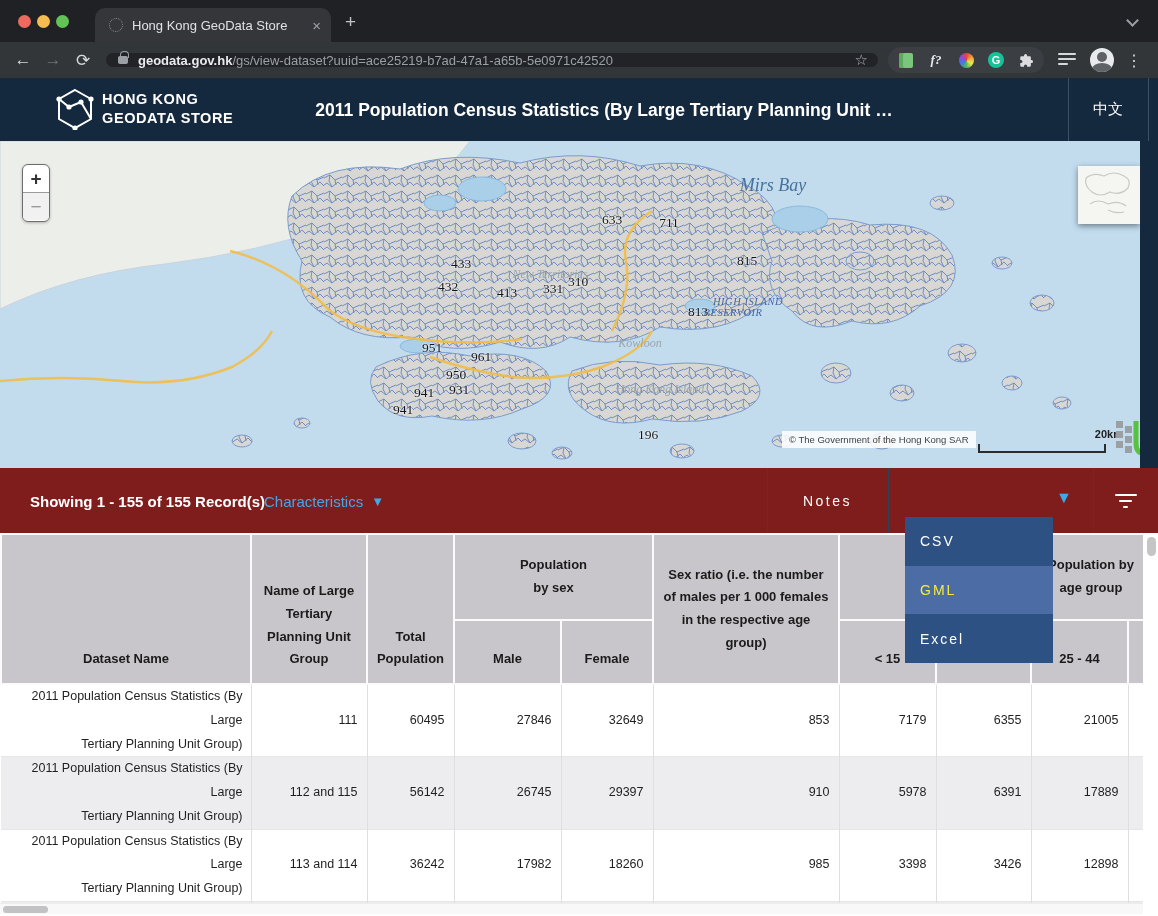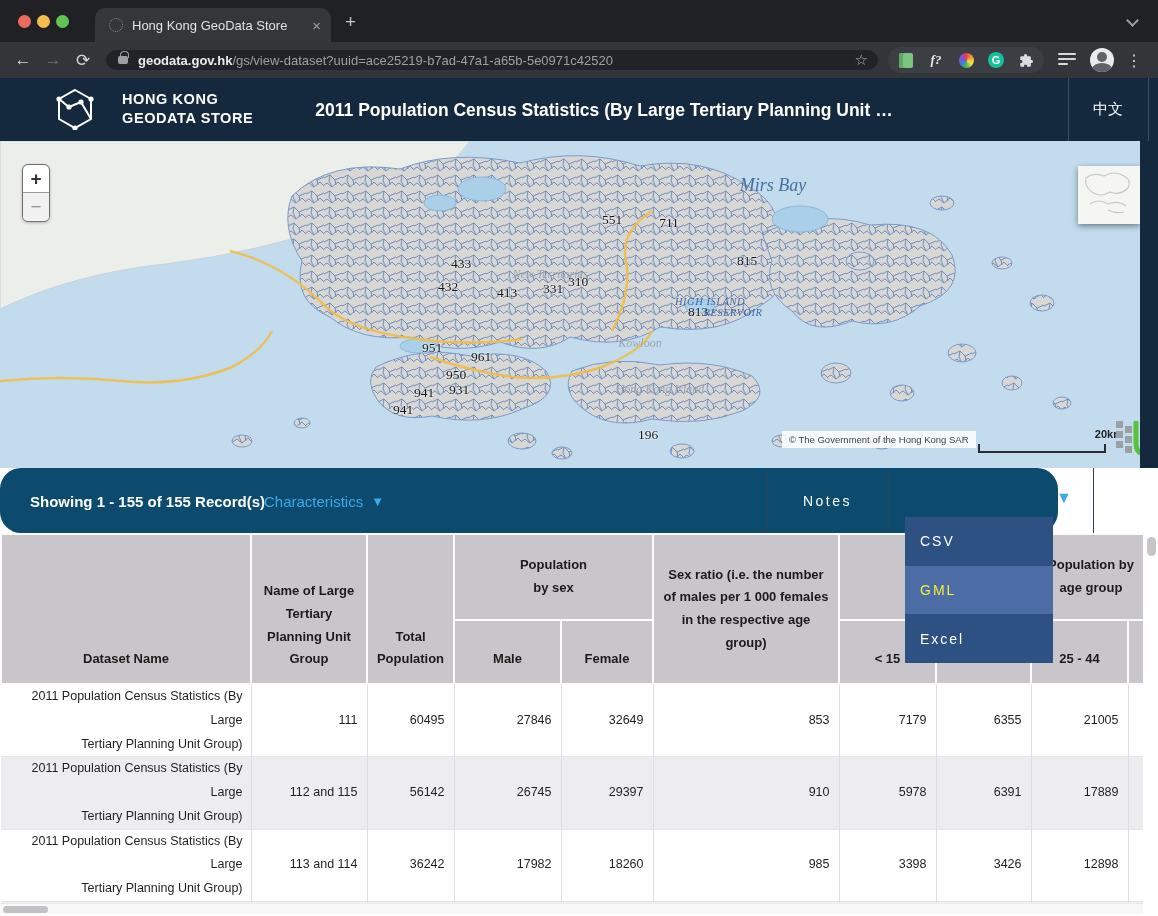--- a/index.html
+++ b/index.html
@@ -14,21 +14,21 @@
   .tab { position:absolute; left:95px; top:8px; width:236px; height:34px; background:#35363a; border-radius:10px 10px 0 0; display:flex; align-items:center; padding:0 10px; }
   .tab-favicon { width:14px; height:14px; border:1.5px dotted #8a8d91; border-radius:50%; margin:0 9px 0 4px; flex:none; }
   .tab-title { color:#dfe1e5; font-size:13px; white-space:nowrap; overflow:hidden; flex:1; }
   .tab-close { color:#9aa0a6; font-size:15px; margin-left:8px; cursor:default; }
   .newtab-btn { position:absolute; left:345px; top:12px; color:#c0c3c6; font-size:19px; line-height:19px; }
   .tab-search-chevron { position:absolute; left:1128px; top:16px; width:9px; height:9px; border-right:2px solid #9aa0a6; border-bottom:2px solid #9aa0a6; transform:rotate(45deg); }
 
   .navbar { position:absolute; left:0; top:42px; width:1158px; height:36px; background:#323639; display:flex; align-items:center; }
   .nav-ico { color:#d6d8da; font-size:17px; width:30px; text-align:center; }
   .nav-ico.disabled { color:#6f7276; }
-  .omnibox { position:relative; margin-left:8px; width:772px; height:20px; background:#212327; border-radius:13px; display:flex; align-items:center; padding:0 10px 0 12px; }
+  .omnibox { position:relative; margin-left:8px; width:772px; height:14px; background:#212327; border-radius:13px; display:flex; align-items:center; padding:0 10px 0 12px; }
   .lock { position:relative; width:10px; height:8px; background:#9aa0a6; border-radius:2px; margin-right:10px; flex:none; }
   .lock:before { content:""; position:absolute; left:1.5px; top:-5px; width:7px; height:6px; border:1.5px solid #9aa0a6; border-bottom:none; border-radius:4px 4px 0 0; }
   .url { font-size:13px; white-space:nowrap; overflow:hidden; flex:1; }
   .url .host { color:#e8eaed; font-weight:bold; }
   .url .path { color:#9aa0a6; }
   .omni-star { color:#aeb3b9; font-size:15px; margin-left:8px; }
   .ext-pill { margin-left:10px; height:26px; background:#3b3e42; border-radius:13px; display:flex; align-items:center; padding:0 10px; gap:14px; }
   .ext-ico { width:16px; height:16px; display:flex; align-items:center; justify-content:center; }
   .ico-sheet { width:14px; height:15px; background:#7bc67e; border-radius:2px; box-shadow:inset 4px 0 0 #5ea863; }
   .ico-fq { color:#e8eaed; font-size:13px; font-family:"Liberation Serif",serif; font-style:italic; font-weight:bold; }
@@ -36,21 +36,21 @@
   .ico-gram { width:16px; height:16px; border-radius:50%; background:#15c39a; color:#fff; font-size:11px; font-weight:bold; display:flex; align-items:center; justify-content:center; }
   .playlist-ico { margin-left:14px; width:18px; height:14px; position:relative; }
   .playlist-ico i { position:absolute; left:0; height:2px; background:#d6d8da; border-radius:1px; }
   .avatar { margin-left:14px; width:24px; height:24px; border-radius:50%; background:#e8eaed; position:relative; overflow:hidden; }
   .avatar:before { content:""; position:absolute; left:7px; top:4px; width:10px; height:10px; border-radius:50%; background:#5f6368; }
   .avatar:after { content:""; position:absolute; left:2px; top:15px; width:20px; height:12px; border-radius:50%; background:#5f6368; }
   .menu-dots { margin-left:12px; color:#d6d8da; font-size:16px; letter-spacing:0; }
 
   
   .site-header { position:absolute; left:0; top:78px; width:1158px; height:63px; background:#15293e; }
-  .logo-wrap { position:absolute; left:56px; top:10px; display:flex; align-items:center; gap:28px; }
+  .logo-wrap { position:absolute; left:56px; top:10px; display:flex; align-items:center; gap:8px; }
   .logo-text { color:#fff; font-size:14.5px; font-weight:bold; letter-spacing:0.6px; line-height:19px; }
   .page-title { position:absolute; left:604px; top:50%; transform:translate(-50%,-50%); color:#fff; font-size:17.5px; font-weight:bold; white-space:nowrap; }
   .hdr-divider { position:absolute; top:0; width:1px; height:63px; background:#3c5066; }
   .lang-btn { position:absolute; left:1068px; top:0; width:80px; height:63px; color:#fff; font-size:15px; display:flex; align-items:center; justify-content:center; }
 
   
   .map { position:absolute; left:0; top:141px; width:1140px; height:327px; background:#c2dcee; overflow:hidden; }
   .map-right-strip { position:absolute; left:1140px; top:141px; width:18px; height:327px; background:#15293e; }
   .map-unit-label { position:absolute; transform:translate(-50%,-50%); font-family:"Liberation Serif",serif; font-size:13.5px; color:#141414; text-shadow:0 0 2px rgba(255,255,255,.9), 0 0 2px rgba(255,255,255,.9); white-space:nowrap; }
   .map-place-label { position:absolute; transform:translate(-50%,-50%); font-family:"Liberation Serif",serif; font-style:italic; white-space:nowrap; }
@@ -60,21 +60,21 @@
   .zoom-ctl { position:absolute; left:22px; top:23px; width:28px; height:58px; background:#fff; border:1.5px solid #6d6d6d; border-radius:6px; overflow:hidden; box-shadow:0 1px 3px rgba(0,0,0,.25); }
   .zoom-in { height:28px; display:flex; align-items:center; justify-content:center; font-size:19px; font-weight:bold; color:#333; border-bottom:1px solid #9a9a9a; }
   .zoom-out { height:27px; display:flex; align-items:center; justify-content:center; font-size:19px; color:#9a9a9a; background:#f1f1f1; }
   .overview { position:absolute; left:1078px; top:25px; width:62px; height:58px; background:#f5f5f2; box-shadow:0 2px 6px rgba(0,0,0,.45); }
   .attribution { position:absolute; left:782px; top:290px; height:17px; background:rgba(255,255,255,.85); color:#3f3f3f; font-size:9.5px; display:flex; align-items:center; padding:0 7px; white-space:nowrap; }
   .scalebar { position:absolute; left:978px; top:303px; width:128px; height:9px; border-left:2px solid #2c2c2c; border-right:2px solid #2c2c2c; border-bottom:2px solid #2c2c2c; }
   .scale-label { position:absolute; left:1123px; top:287px; transform:translateX(-100%); font-size:11px; font-weight:bold; color:#1d1d1d; }
   .csdi-logo { position:absolute; left:1114px; top:276px; width:36px; height:42px; }
 
   
-  .toolbar { position:absolute; left:0; top:468px; width:1058px; height:65px; background:#0c4a6e;border-radius:21px; }
+  .toolbar { position:absolute; left:0; top:468px; width:1158px; height:65px; background:#7f1d1d; }
   .showing { position:absolute; left:30px; top:50%; transform:translateY(-50%); color:#fff; font-size:15px; font-weight:bold; white-space:nowrap; }
   .characteristics { position:absolute; left:264px; top:50%; transform:translateY(-50%); color:#3fa9e8; font-size:15px; white-space:nowrap; display:flex; align-items:center; gap:8px; }
   .tb-divider { position:absolute; top:0; width:1px; height:65px; background:#2c4257; }
   .notes-btn { position:absolute; left:767px; top:0; width:121px; height:65px; color:#fff; font-size:14px; letter-spacing:2.5px; display:flex; align-items:center; justify-content:center; }
   .fulldataset-box { position:absolute; left:905px; top:18px; width:148px; height:31px; background:#6e6d71; color:#fff; font-size:13px; letter-spacing:1.5px; display:flex; align-items:center; padding-left:14px; }
   .fd-triangle { position:absolute; left:1056px; top:21px; color:#3fa9e8; font-size:16px; }
   .filter-btn { position:absolute; left:1093px; top:0; width:65px; height:65px; display:flex; flex-direction:column; align-items:center; justify-content:center; gap:4px; }
   .filter-btn i { display:block; height:2px; background:#fff; border-radius:1px; }
   .filter-l1{ width:22px; } .filter-l2{ width:13px; } .filter-l3{ width:5px; }
 
@@ -231,38 +231,38 @@
 
       <g fill="none" stroke="#f1bd4a" stroke-width="2.5" opacity="0.9">
         <path d="M230 110 Q280 122 320 160 Q342 186 402 196 Q470 206 522 198"></path>
         <path d="M0 240 Q62 234 122 240 Q182 246 232 226 Q262 210 272 190"></path>
         <path d="M430 216 Q470 230 512 236 Q562 240 602 226 Q642 210 652 190"></path>
         <path d="M612 190 Q632 150 626 120 Q620 90 652 70"></path>
       </g>
     </svg>
 
     <div id="map-labels">
-        <span class="map-unit-label" style="left: 612px; top: 79px;">551</span>
+        <span class="map-unit-label" style="left: 612px; top: 79px;">633</span>
         <span class="map-unit-label" style="left: 669px; top: 82px;">711</span>
         <span class="map-unit-label" style="left: 461px; top: 123px;">433</span>
         <span class="map-unit-label" style="left: 448px; top: 146px;">432</span>
         <span class="map-unit-label" style="left: 507px; top: 152px;">413</span>
         <span class="map-unit-label" style="left: 553px; top: 148px;">331</span>
         <span class="map-unit-label" style="left: 578px; top: 141px;">310</span>
         <span class="map-unit-label" style="left: 747px; top: 120px;">815</span>
         <span class="map-unit-label" style="left: 698px; top: 171px;">813</span>
         <span class="map-unit-label" style="left: 432px; top: 207px;">951</span>
         <span class="map-unit-label" style="left: 481px; top: 216px;">961</span>
         <span class="map-unit-label" style="left: 456px; top: 234px;">950</span>
         <span class="map-unit-label" style="left: 459px; top: 249px;">931</span>
         <span class="map-unit-label" style="left: 424px; top: 252px;">941</span>
         <span class="map-unit-label" style="left: 403px; top: 269px;">941</span>
         <span class="map-unit-label" style="left: 648px; top: 246px; margin-top: 48px;">196</span>
         <span class="map-place-label water" style="left: 773px; top: 44px;">Mirs Bay</span>
-        <span class="map-place-label reservoir" style="left: 710px; top: 160px;">HIGH ISLAND</span>
+        <span class="map-place-label reservoir" style="left: 748px; top: 160px;">HIGH ISLAND</span>
         <span class="map-place-label reservoir" style="left: 733px; top: 171px;">RESERVOIR</span>
         <span class="map-place-label area" style="left: 550px; top: 133px;">New Territories</span>
         <span class="map-place-label area" style="left: 640px; top: 202px;">Kowloon</span>
         <span class="map-place-label area" style="left: 660px; top: 248px;">Hong Kong Island</span>
       </div>
 
     <div class="zoom-ctl">
       <div class="zoom-in">+</div>
       <div class="zoom-out">−</div>
     </div>

